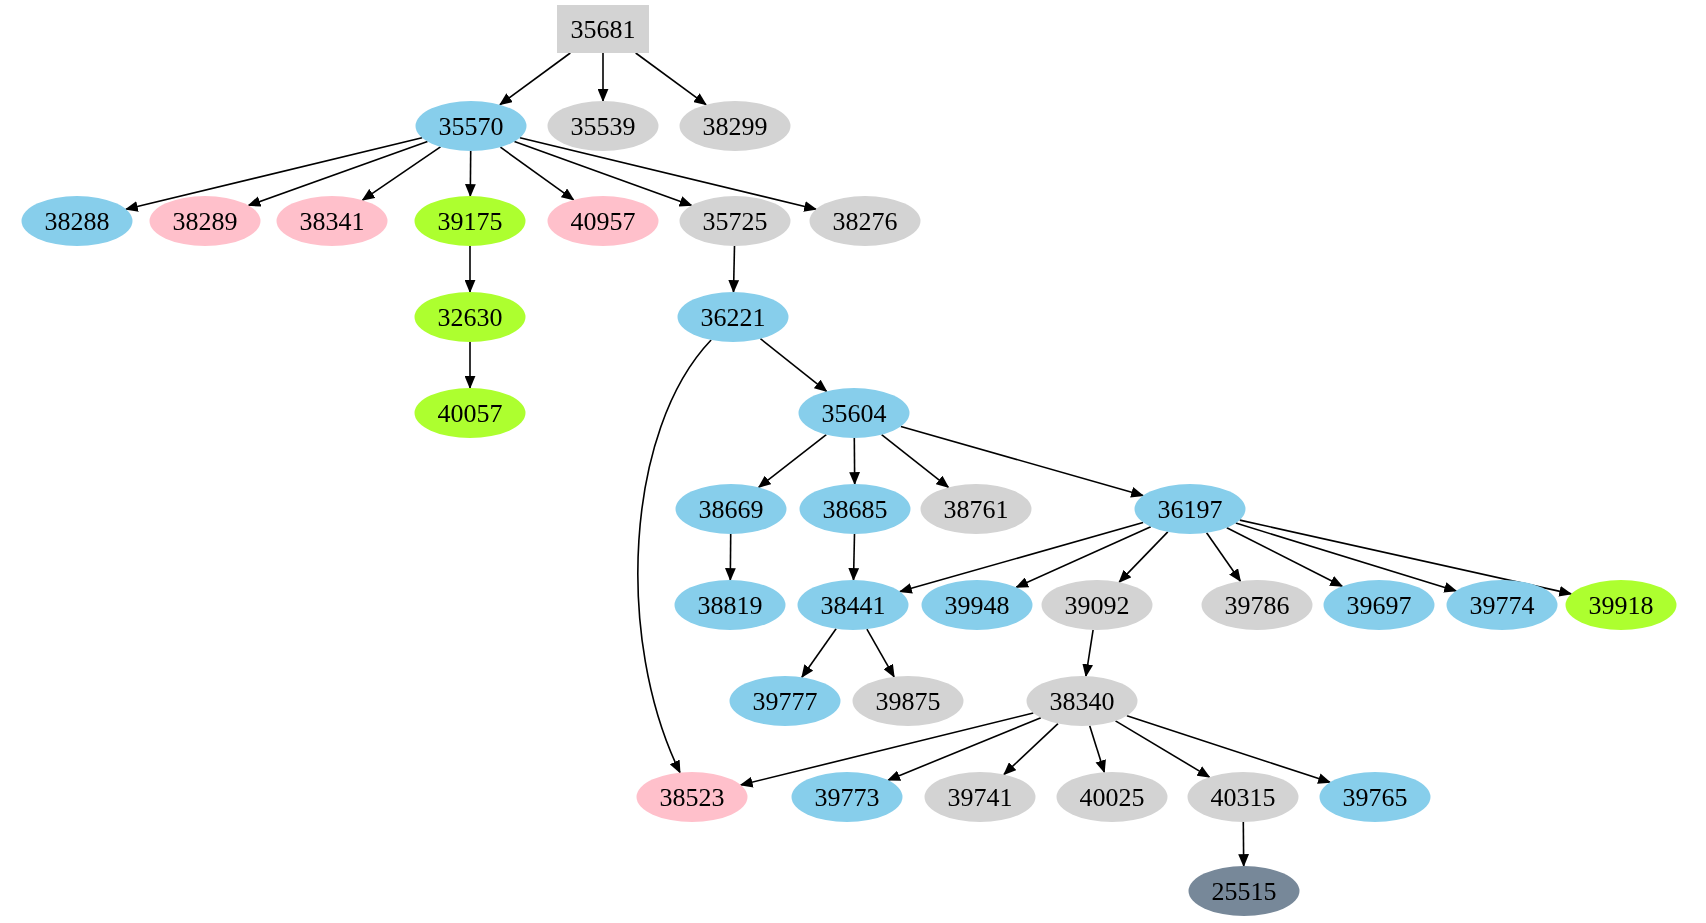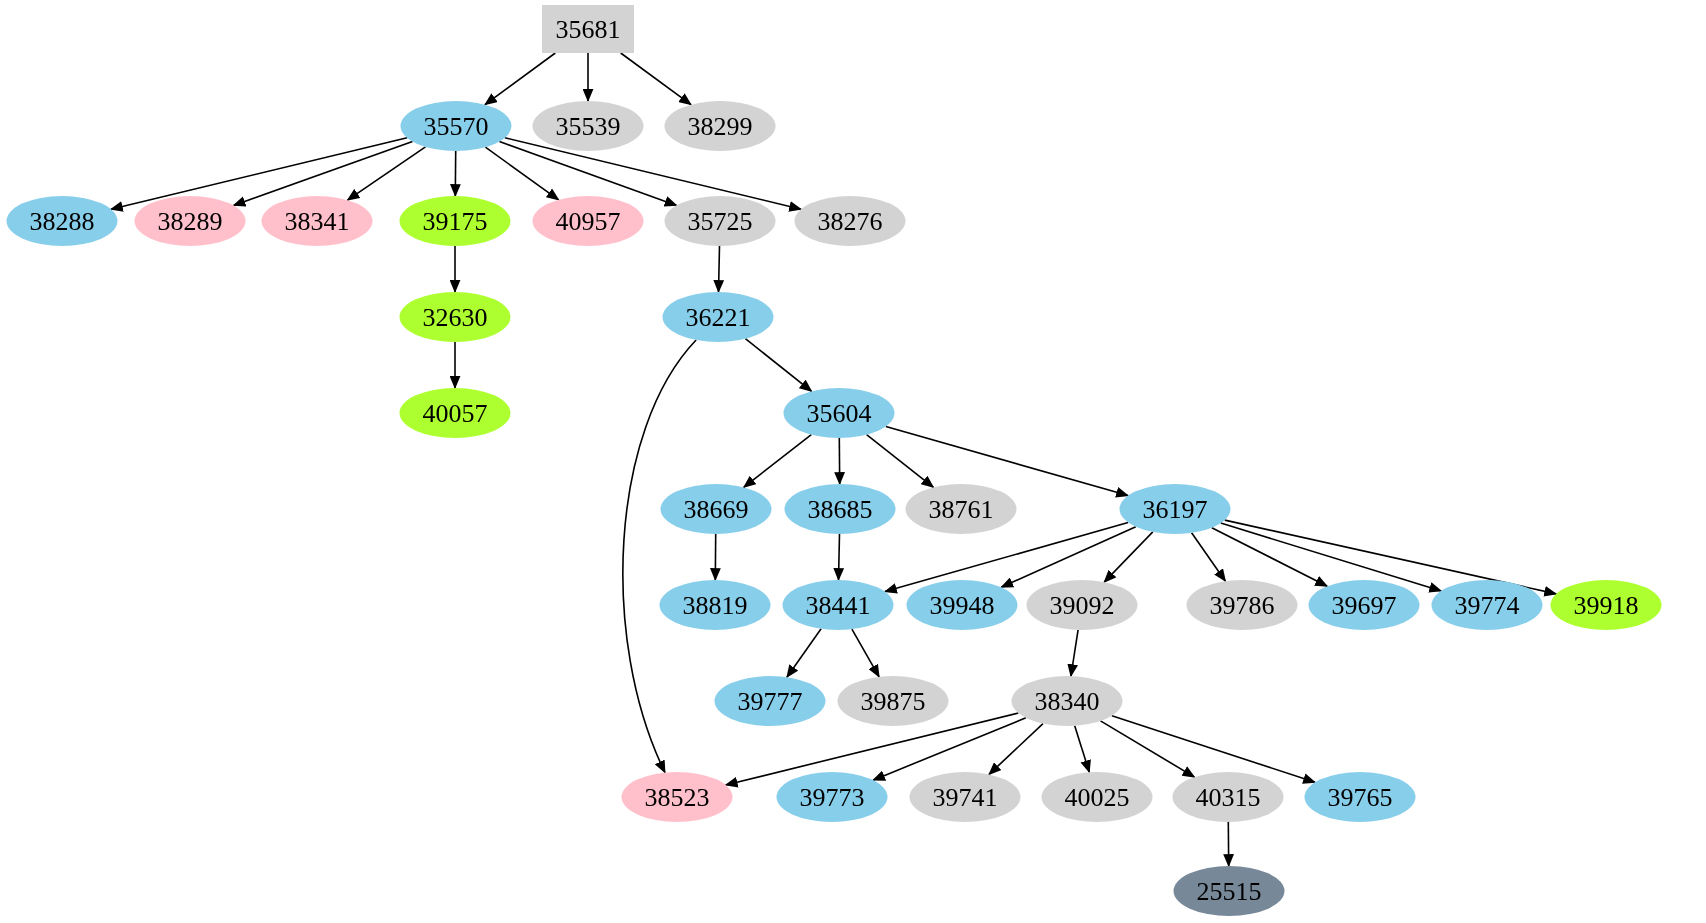--- a/index.html
+++ b/index.html
@@ -5,20 +5,21 @@
   html, body {
     margin: 0;
     padding: 0;
     background: #ffffff;
   }
   #canvas-wrap {
     width: 1440px;
     height: 923px;
     position: relative;
     background: #ffffff;
+    padding-left: 15px;
   }
   svg {
     display: block;
   }
   text.node-label {
     font-family: "Liberation Serif", "DejaVu Serif", serif;
     font-size: 26px;
     fill: #000000;
     text-anchor: middle;
   }

